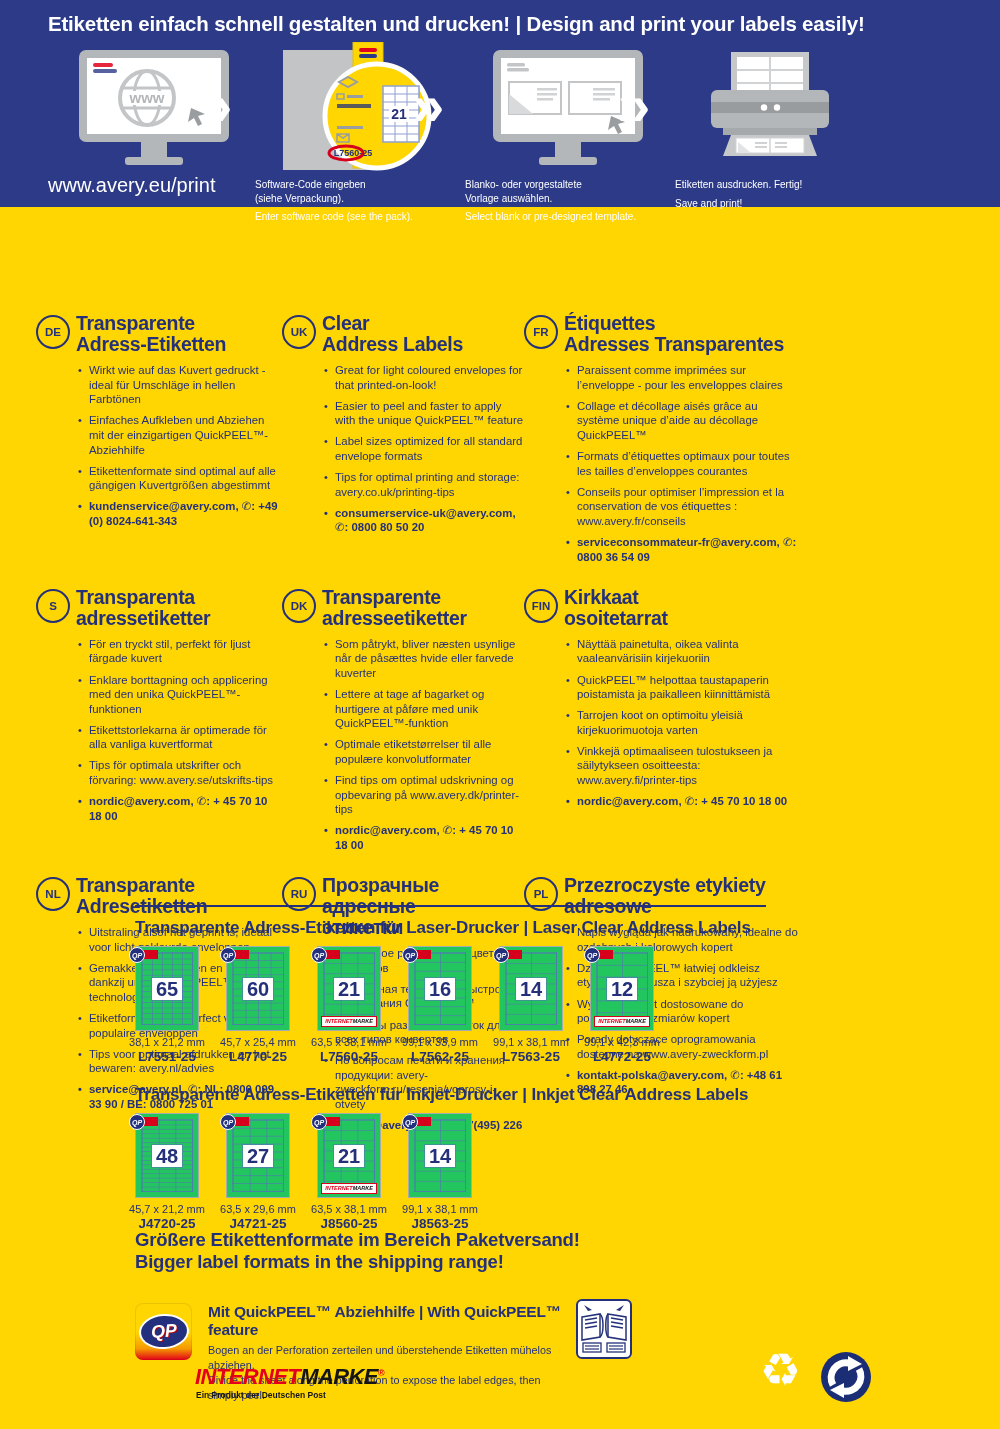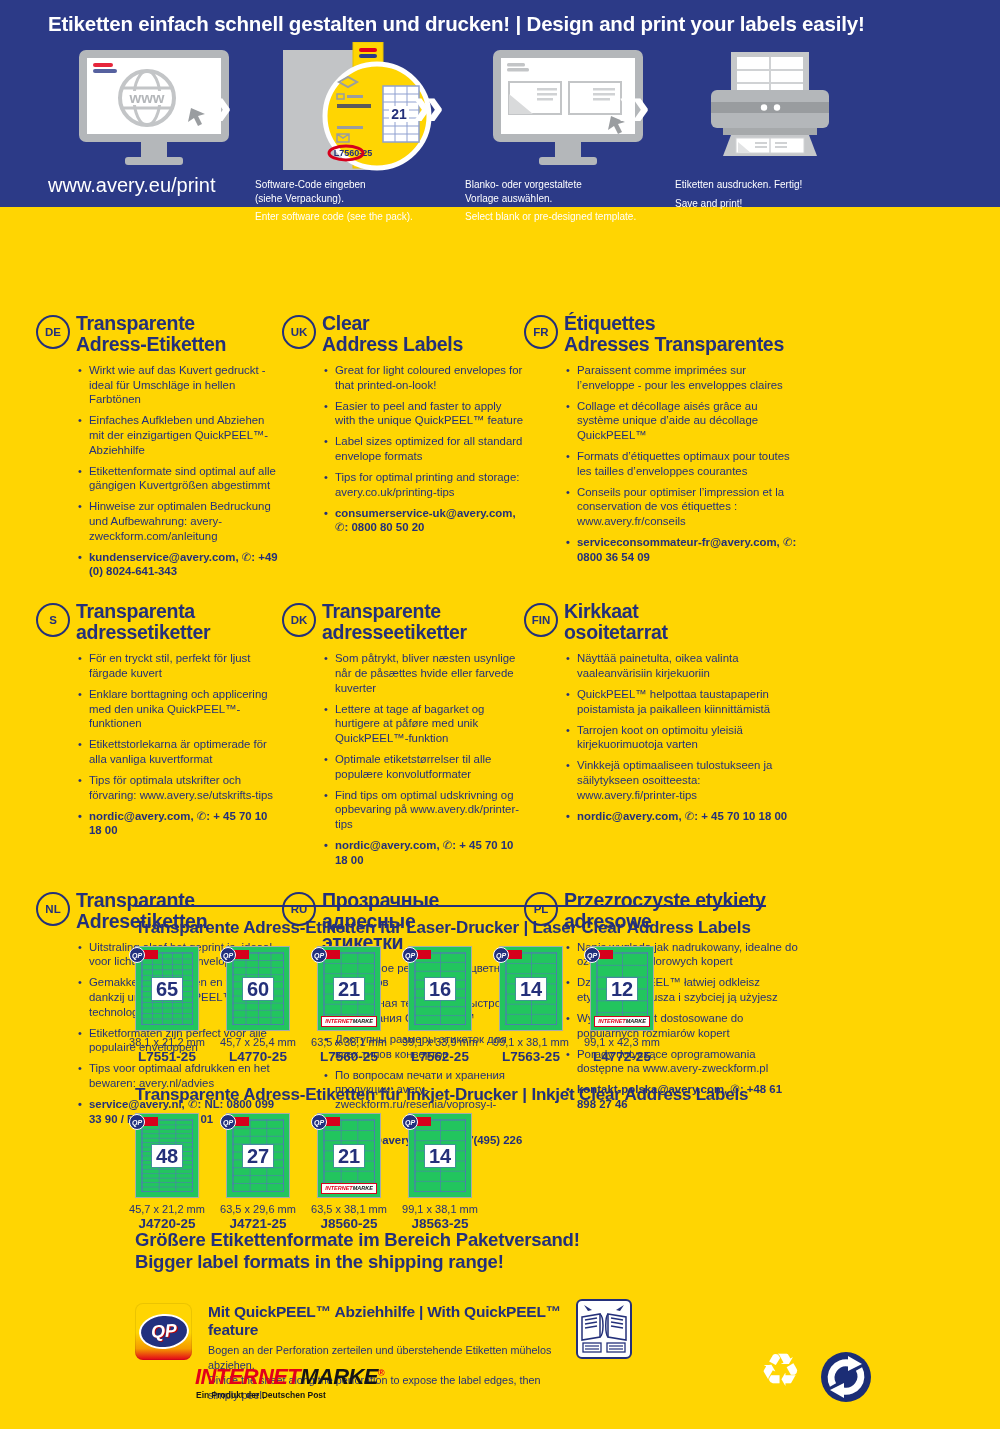--- a/index.html
+++ b/index.html
@@ -222,21 +222,20 @@
 
   <div class="sections">
     <div class="lang-section">
       <div class="lang-badge">DE</div>
       <h2 class="lang-title">Transparente
 Adress-Etiketten</h2>
       <ul class="bullets">
           <li>Wirkt wie auf das Kuvert gedruckt - ideal für Umschläge in hellen Farbtönen</li>
           <li>Einfaches Aufkleben und Abziehen mit der einzigartigen QuickPEEL™-Abziehhilfe</li>
           <li>Etikettenformate sind optimal auf alle gängigen Kuvertgrößen abgestimmt</li>
-          <li>Hinweise zur optimalen Bedruckung und Aufbewahrung: avery-zweckform.com/anleitung</li>
           <li>kundenservice@avery.com, ✆: +49 (0) 8024-641-343</li>
         </ul>
     </div>
     <div class="lang-section">
       <div class="lang-badge">UK</div>
       <h2 class="lang-title">Clear
 Address Labels</h2>
       <ul class="bullets">
           <li>Great for light coloured envelopes for that printed-on-look!</li>
           <li>Easier to peel and faster to apply with the unique QuickPEEL™ feature</li>

